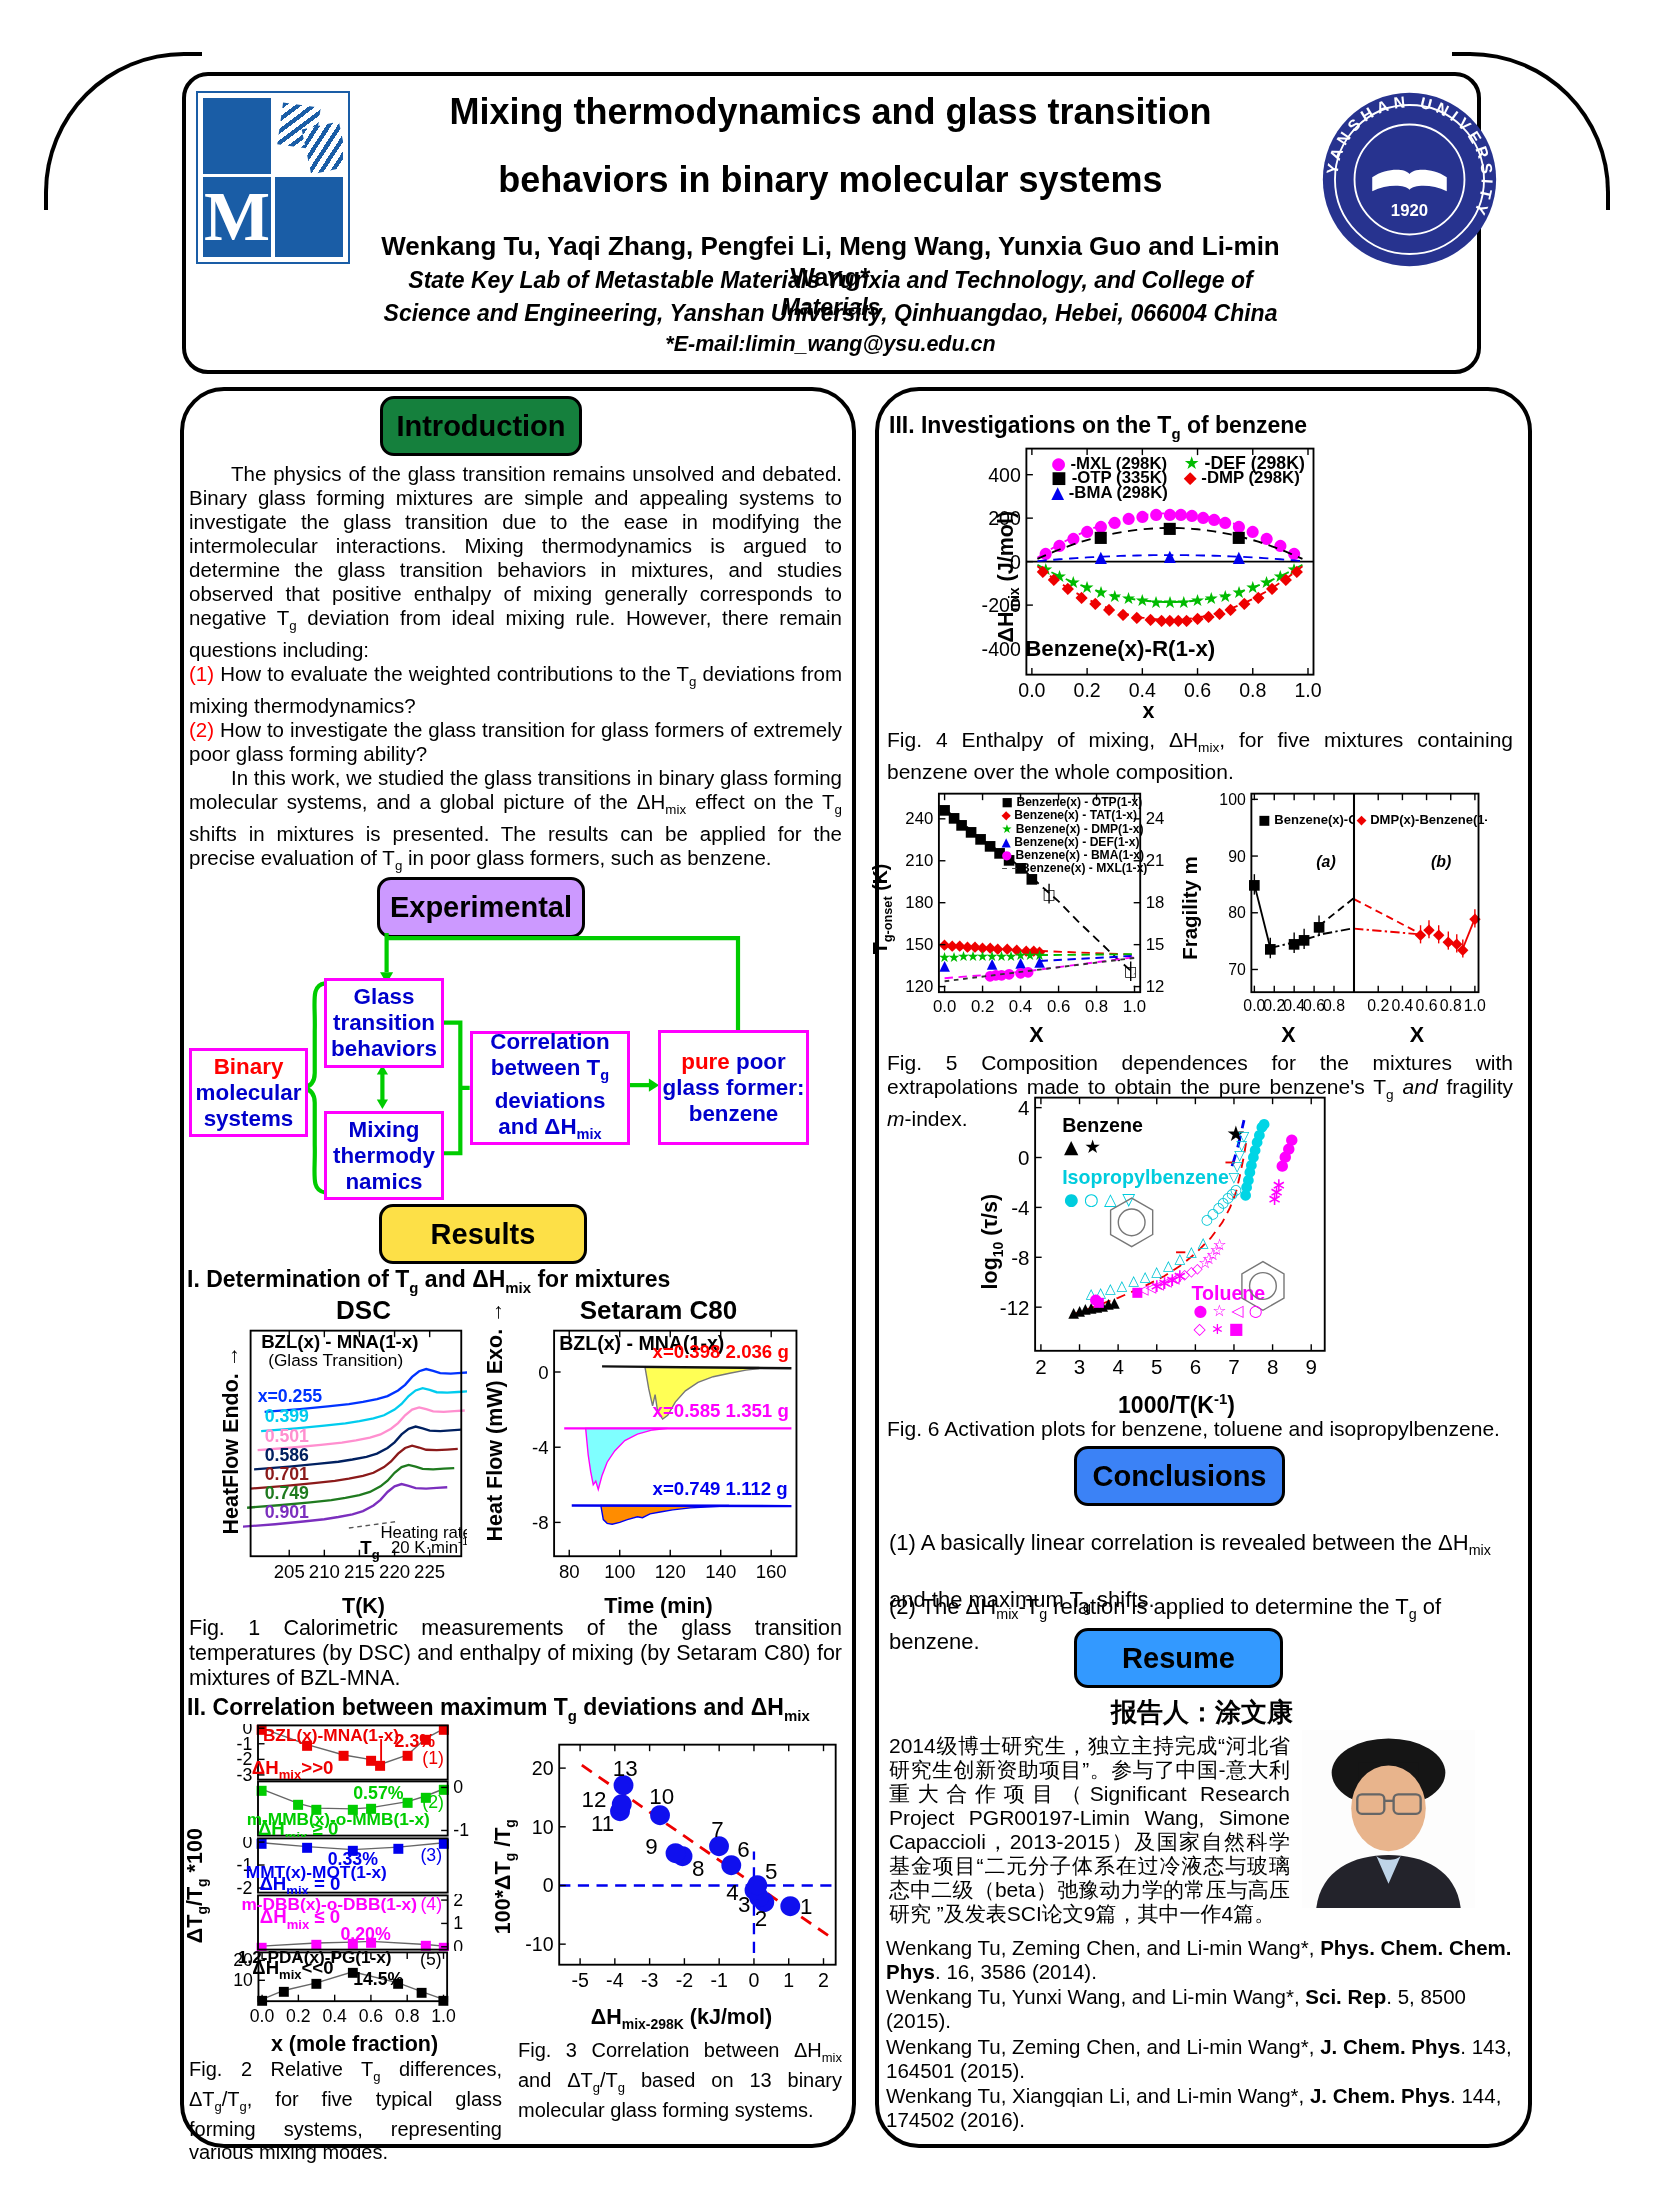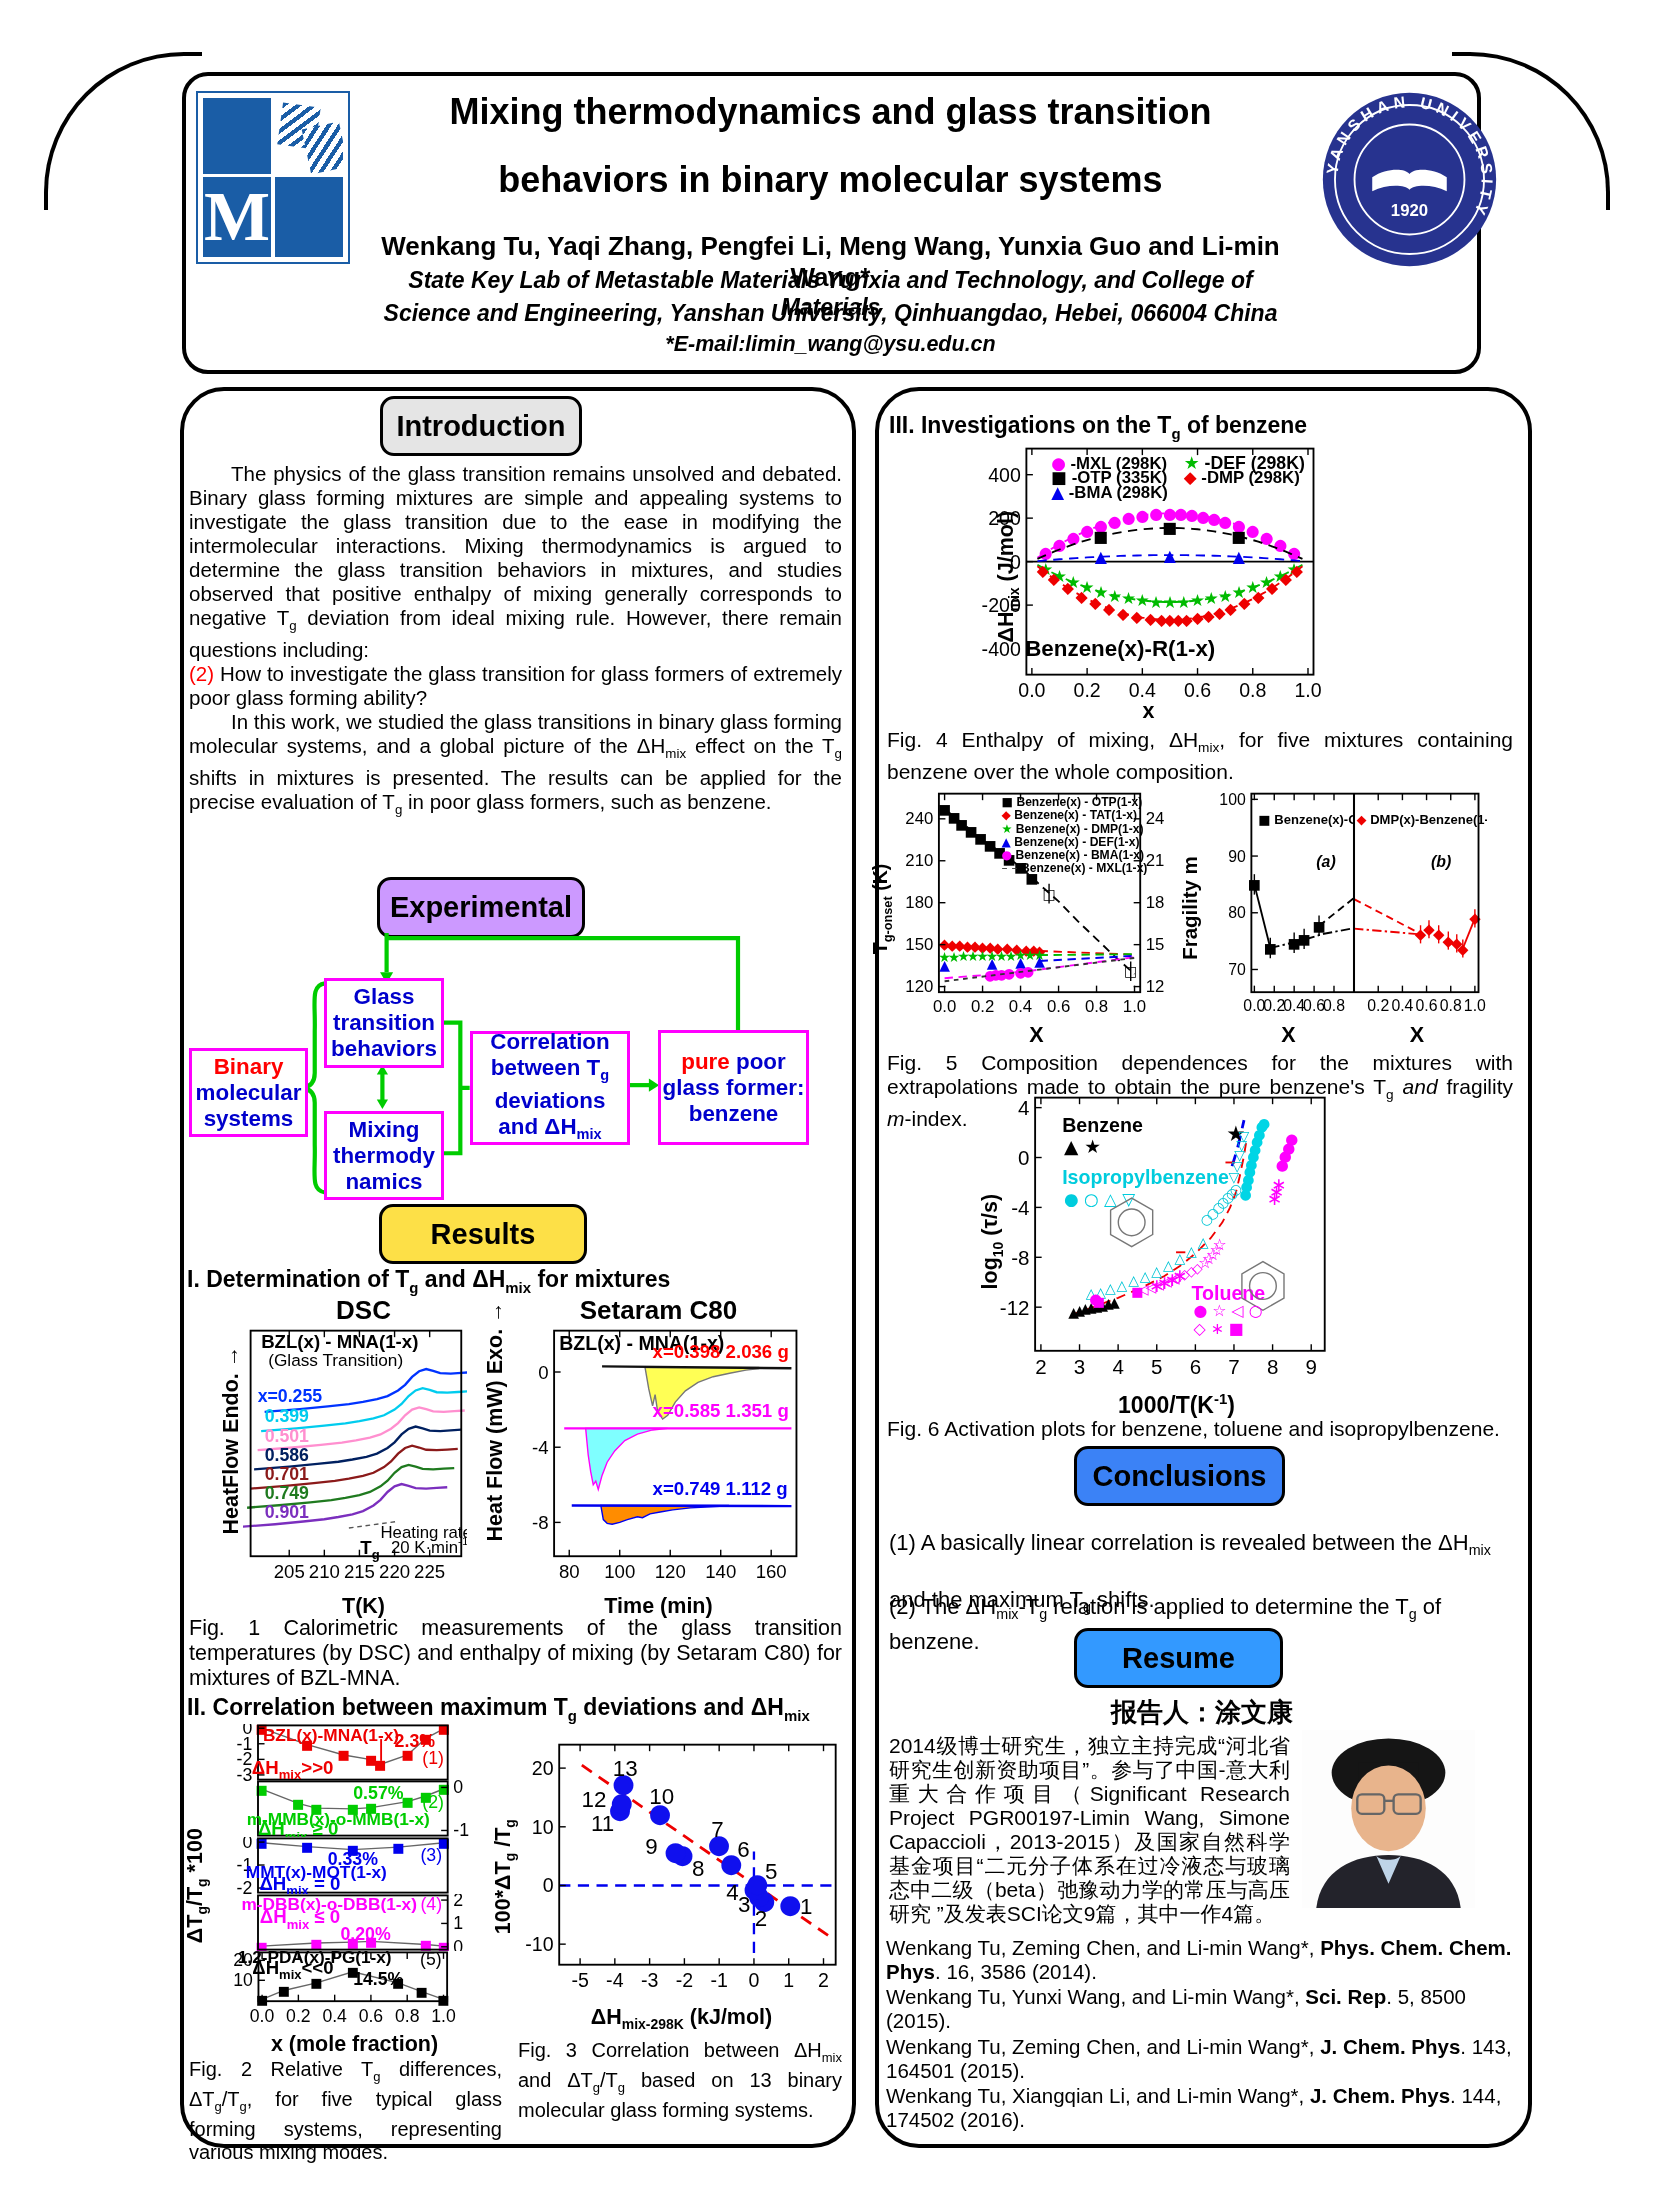--- a/index.html
+++ b/index.html
@@ -68,24 +68,25 @@
   <circle cx="190" cy="190" r="118" fill="none" stroke="#fff" stroke-width="4"></circle>
   <text font-size="34" font-weight="bold" fill="#fff" letter-spacing="10" font-family="'Liberation Sans',sans-serif">
     <textPath href="#sealArc" startOffset="26%">YANSHAN  UNIVERSITY</textPath>
   </text>
   <path d="M110,185 C140,165 180,165 190,178 C200,165 240,165 270,185 L270,215 C240,200 200,200 190,212 C180,200 140,200 110,215 Z" fill="#fff"></path>
   <text x="190" y="268" font-size="36" font-weight="bold" fill="#fff" text-anchor="middle">1920</text>
 </svg>
 
 <div id="leftCol" class="frame"></div>
 
-<div class="hpill" style="left:380px;top:396px;width:196px;height:54px;background:#e5e5e5;">Introduction</div>
+<div class="hpill" style="left:380px;top:396px;width:196px;height:54px;background:#15803d;">Introduction</div>
 
 <div class="abs bodytxt" style="left:189px;top:462px;width:653px;">
   <p class="indent" style="margin:0;"><span>The physics of the glass transition remains unsolved and debated. Binary glass forming mixtures are simple and appealing systems to investigate the glass transition due to the ease in modifying the intermolecular interactions. Mixing thermodynamics is argued to determine the glass transition behaviors in mixtures, and studies observed that positive enthalpy of mixing generally corresponds to negative T<sub>g</sub> deviation from ideal mixing rule. However, there remain questions including:</span></p>
+  <p style="margin:0;"><span class="red">(1)</span><span> How to evaluate the weighted contributions to the T<sub>g</sub> deviations from mixing thermodynamics?</span></p>
   <p style="margin:0;"><span class="red">(2)</span><span> How to investigate the glass transition for glass formers of extremely poor glass forming ability?</span></p>
   <p class="indent" style="margin:0;"><span>In this work, we studied the glass transitions in binary glass forming molecular systems, and a global picture of the ΔH<sub>mix</sub> effect on the T<sub>g</sub> shifts in mixtures is presented. The results can be applied for the precise evaluation of T<sub>g</sub> in poor glass formers, such as benzene.</span></p>
 </div>
 
 <div class="hpill" style="left:377px;top:877px;width:202px;height:55px;background:#CC99FF;">Experimental</div>
 
 <svg class="abs" style="left:180px;top:933px;" width="668" height="504" viewBox="0 0 1430 1080">
   <g stroke="#00CC00" stroke-width="9" fill="none">
     <path d="M442,0 V84"></path>
       <path d="M442,11 H1195 V209"></path>

